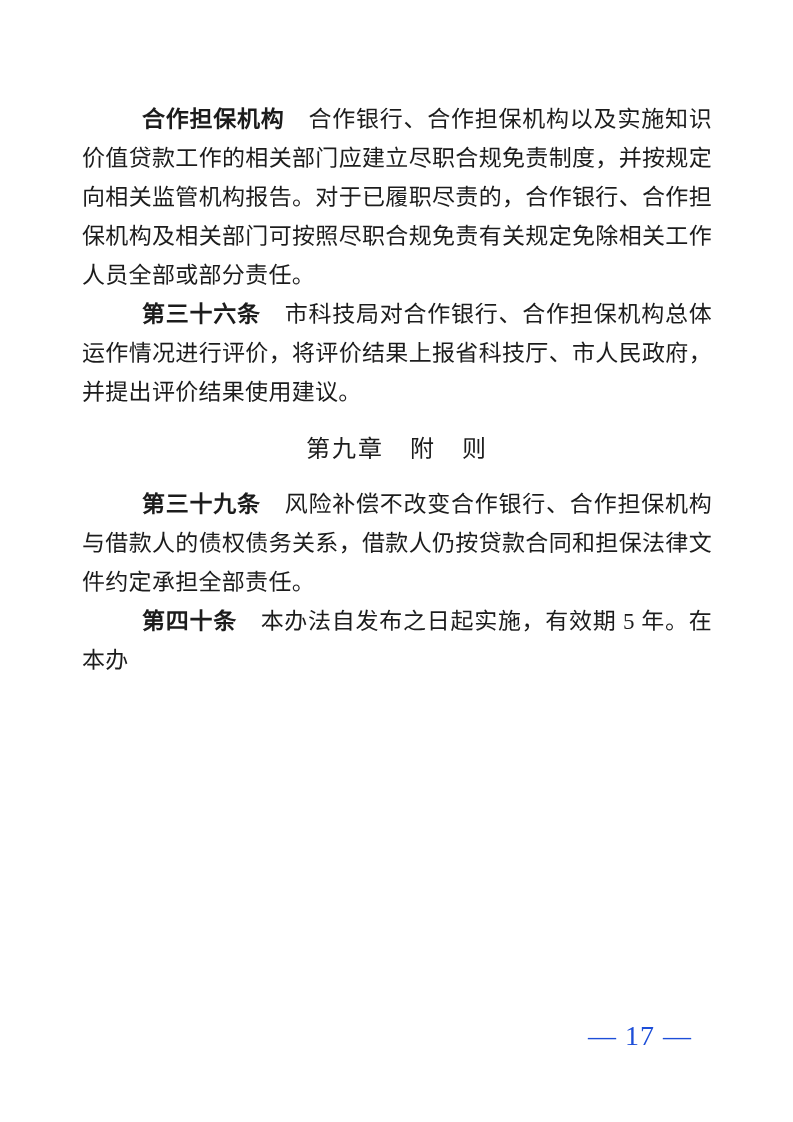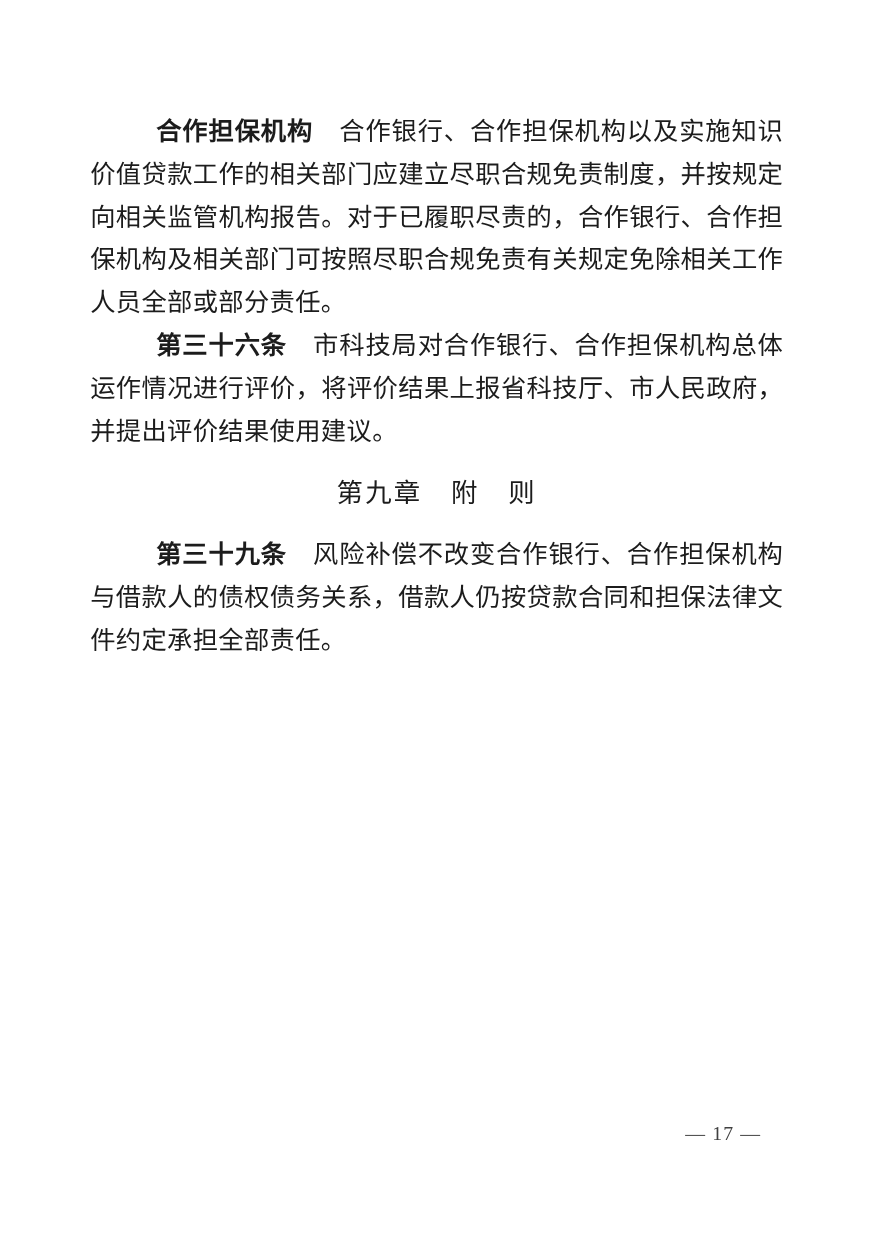--- a/index.html
+++ b/index.html
@@ -45,30 +45,31 @@
     text-indent: 0;
     font-weight: 400;
     font-size: 24px;
     letter-spacing: 2px;
     font-family: "Liberation Sans", "DejaVu Sans", sans-serif;
   }
   .page-number {
     position: absolute;
     top: 1020px;
     right: 101px;
-    font-size: 18px;
+    font-size: 28px;
     letter-spacing: 1px;
     white-space: pre;
-    color: #404040;
+    color: #1d4ed8;
   }
 </style>
 </head>
 <body>
 
 <div class="page">
   <main class="content" id="doc-body">
       <p class="para indent"><span class="article-no">合作担保机构</span>　合作银行、合作担保机构以及实施知识价值贷款工作的相关部门应建立尽职合规免责制度，并按规定向相关监管机构报告。对于已履职尽责的，合作银行、合作担保机构及相关部门可按照尽职合规免责有关规定免除相关工作人员全部或部分责任。</p>
       <p class="para indent"><span class="article-no">第三十六条</span>　市科技局对合作银行、合作担保机构总体运作情况进行评价，将评价结果上报省科技厅、市人民政府，并提出评价结果使用建议。</p>
       <p class="chapter-heading">第九章　附　则</p>
       <p class="para indent"><span class="article-no">第三十九条</span>　风险补偿不改变合作银行、合作担保机构与借款人的债权债务关系，借款人仍按贷款合同和担保法律文件约定承担全部责任。</p>
+      <p class="para indent"><span class="article-no">第四十条</span>　本办法自发布之日起实施，有效期 5 年。在本办</p>
     </main>
   <div class="page-number">— 17 —</div>
 </div>
 
 </body></html>

